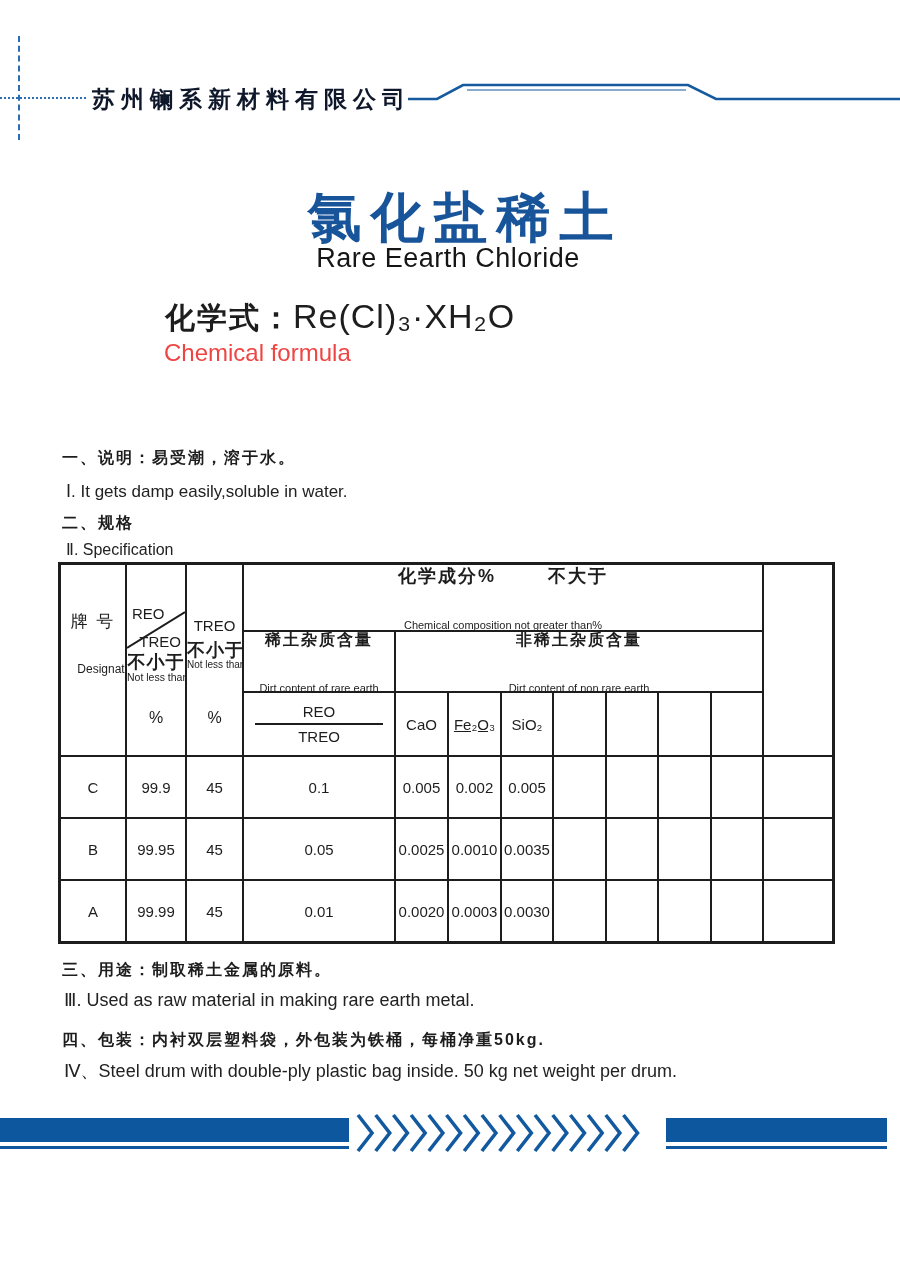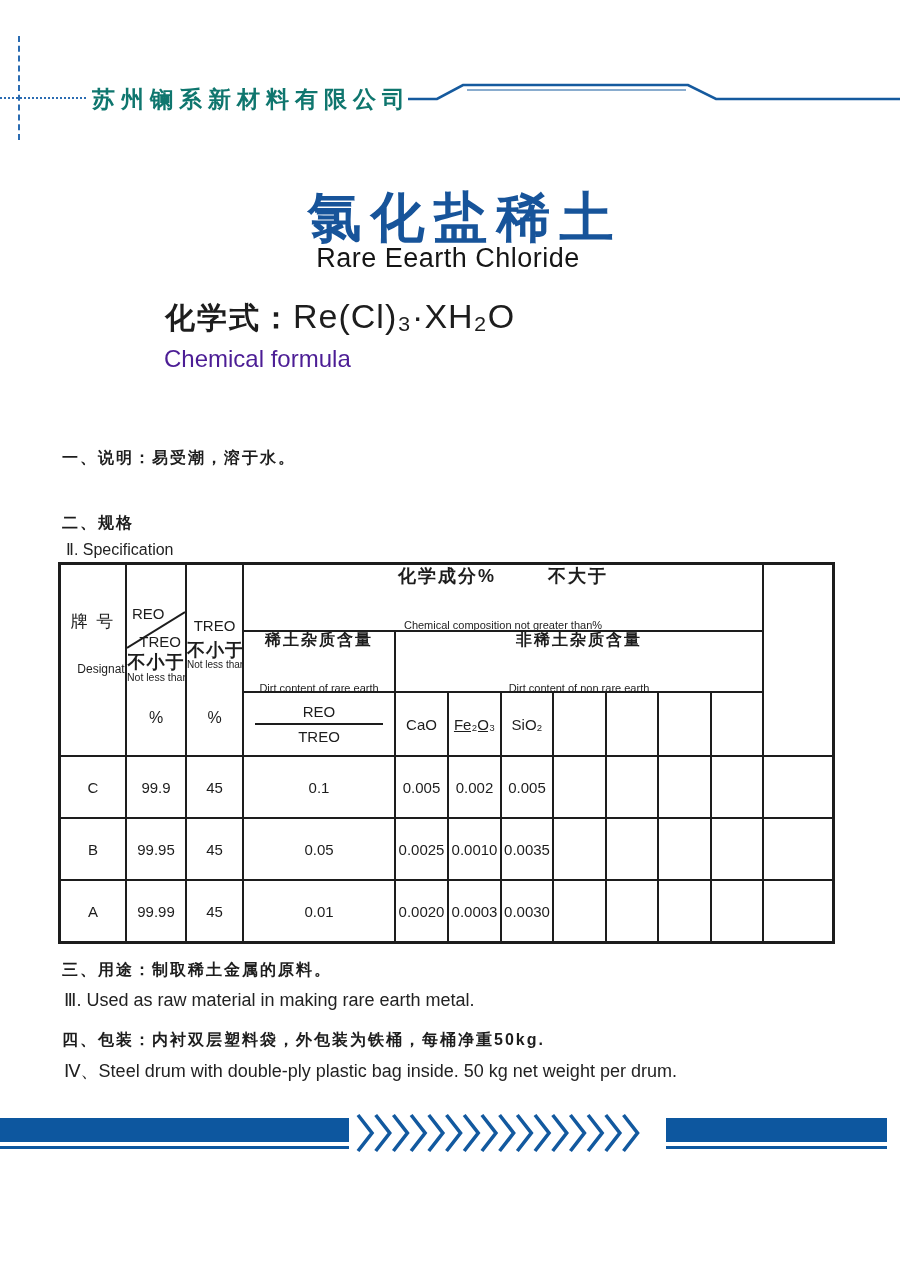--- a/index.html
+++ b/index.html
@@ -6,31 +6,31 @@
   .page{
     position:relative;width:900px;height:1262px;background:#ffffff;overflow:hidden;
     font-family:"Liberation Sans","DejaVu Sans",sans-serif;color:#1d1d1d;
   }
   
   .v-dash{position:absolute;left:18px;top:36px;height:104px;width:0;
     border-left:2px dashed #2b6cb2;}
   .h-dots{position:absolute;left:0;top:97px;width:86px;height:0;
     border-top:2px dotted #2b6cb2;}
   .company{position:absolute;left:92px;top:84px;font-size:23px;letter-spacing:6px;
-    color:#0f766e;font-weight:bold;white-space:nowrap;}
+    color:#0f172a;font-weight:bold;white-space:nowrap;}
   .head-line-svg{position:absolute;left:0;top:0;}
   
   .title-cn{position:absolute;left:0;top:182px;width:930px;text-align:center;
     font-size:54px;font-weight:bold;color:#17549a;letter-spacing:9px;}
   .title-en{position:absolute;left:0;top:243px;width:896px;text-align:center;
     font-size:27px;color:#151515;letter-spacing:0.5px;}
   .formula-row{position:absolute;left:165px;top:297px;white-space:nowrap;}
   .formula-label{font-size:30px;font-weight:bold;letter-spacing:2px;}
   .formula-value{font-size:34px;letter-spacing:1px;}
-  .formula-en{position:absolute;left:164px;top:339px;font-size:24px;color:#4c1d95;margin-top:6px;}
+  .formula-en{position:absolute;left:164px;top:339px;font-size:24px;color:#ef4444;}
   
   .sec-cn{position:absolute;font-size:16px;font-weight:bold;letter-spacing:2px;white-space:nowrap;}
   .sec-en{position:absolute;font-size:17px;color:#222;white-space:nowrap;}
   .s1cn{left:62px;top:448px;} .s1en{left:66px;top:481px;}
   .s2cn{left:62px;top:513px;} .s2en{left:66px;top:540px;font-size:16px;}
   .s3cn{left:62px;top:960px;} .s3en{left:64px;top:989px;font-size:18px;text-align:right;}
   .s4cn{left:62px;top:1030px;} .s4en{left:64px;top:1059px;font-size:18px;}
   
   .spec-table{
     position:absolute;left:58px;top:562px;width:777px;height:382px;
@@ -89,20 +89,21 @@
 
   <div class="title-cn">氯化盐稀土</div>
   <div class="title-en">Rare Eearth Chloride</div>
 
   <div class="formula-row">
     <span class="formula-label">化学式：</span><span class="formula-value">Re(Cl)₃·XH₂O</span>
   </div>
   <div class="formula-en">Chemical formula</div>
 
   <div class="sec-cn s1cn">一、说明：易受潮，溶于水。</div>
+  <div class="sec-en s1en">Ⅰ. It gets damp easily,soluble in water.</div>
   <div class="sec-cn s2cn">二、规格</div>
   <div class="sec-en s2en">Ⅱ. Specification</div>
 
   <div class="spec-table">
 
     <div class="cell gA">
       <span class="desig-cn">牌 号</span>
       <span class="desig-en">Designation</span>
     </div>
 

